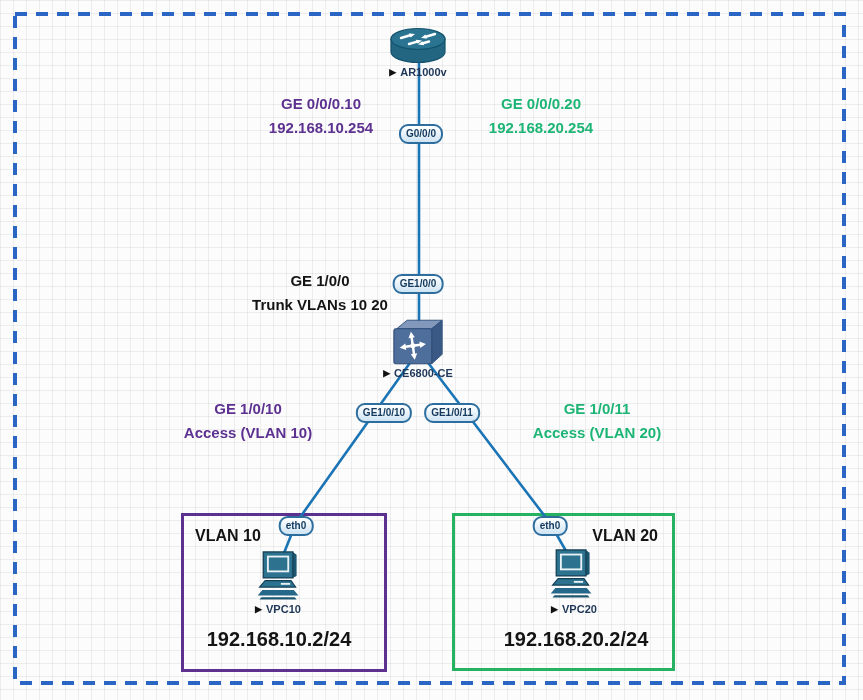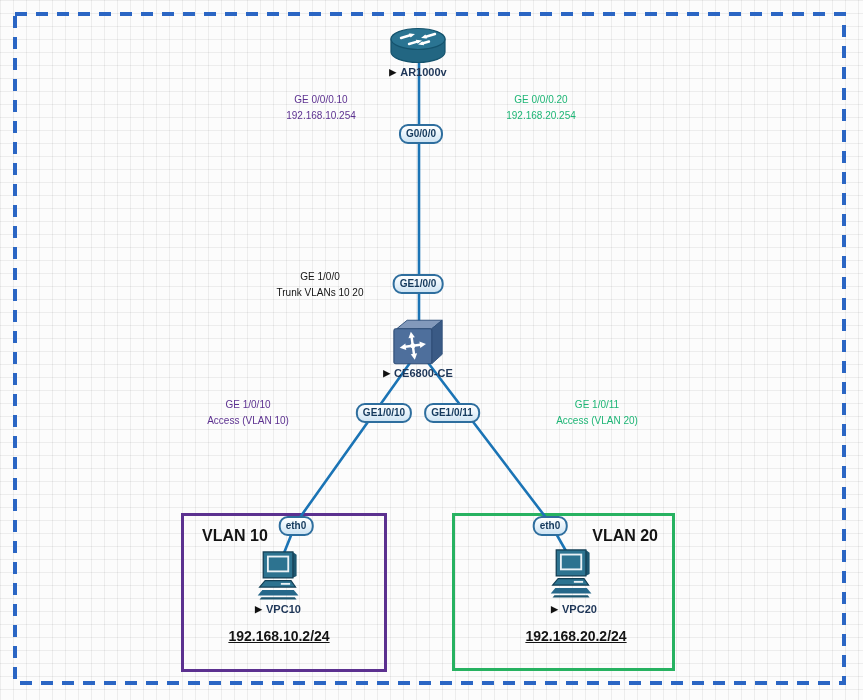--- a/index.html
+++ b/index.html
@@ -18,33 +18,33 @@
   .vb20{left:452px;top:513px;width:217px;height:152px;border-color:#27b261;}
   .badge{
     position:absolute;transform:translate(-50%,-50%);
     border:2px solid #2e6e9e;border-radius:9px;
     background:linear-gradient(180deg,#ffffff 0%,#eaf4fb 45%,#cfe4f3 100%);
     color:#14395c;font-weight:bold;font-size:10px;line-height:1;
     padding:3px 5px;white-space:nowrap;z-index:6;
   }
   .ann{
     position:absolute;transform:translateX(-50%);text-align:center;
-    font-weight:normal;font-size:10px;line-height:1.6;white-space:nowrap;z-index:4;
+    font-weight:bold;font-size:15px;line-height:1.6;white-space:nowrap;z-index:4;
   }
   .purple{color:#5c3190;}
   .green{color:#1db575;margin-left:32px;}
   .black{color:#141414;text-align:center;}
   .devlabel{
     position:absolute;transform:translateX(-50%);
     display:flex;align-items:center;gap:4px;white-space:nowrap;
     font-weight:bold;font-size:11px;color:#1d3557;z-index:7;
   }
   .devlabel .tri{font-size:9px;color:#111;line-height:1;}
   .vlantitle{position:absolute;font-weight:bold;font-size:16px;color:#141414;white-space:nowrap;z-index:5;}
-  .iptext{position:absolute;transform:translateX(-50%);font-weight:bold;font-size:14px;color:#141414;white-space:nowrap;z-index:5;text-decoration:underline;}
+  .iptext{position:absolute;transform:translateX(-50%);font-weight:bold;font-size:20px;color:#141414;white-space:nowrap;z-index:5;}
   .devicon{position:absolute;z-index:6;}
 </style>
 </head>
 <body>
 
 <div class="stage">
 
   <div class="vlanbox vb10"></div>
   <div class="vlanbox vb20"></div>
 
@@ -154,18 +154,18 @@
   </div>
   <div class="ann purple" style="left:248px;top:397px;">
     <div>GE 1/0/10</div>
     <div>Access (VLAN 10)</div>
   </div>
   <div class="ann green" style="left:565px;top:397px;">
     <div>GE 1/0/11</div>
     <div>Access (VLAN 20)</div>
   </div>
 
-  <div class="vlantitle" style="left:195px;top:527px;padding-left:7px;">VLAN 10</div>
+  <div class="vlantitle" style="left:195px;top:527px;">VLAN 10</div>
   <div class="vlantitle" style="right:205px;top:527px;">VLAN 20</div>
   <div class="iptext" style="left:279px;top:628px;">192.168.10.2/24</div>
   <div class="iptext" style="left:576px;top:628px;">192.168.20.2/24</div>
 
 </div>
 
 </body></html>

